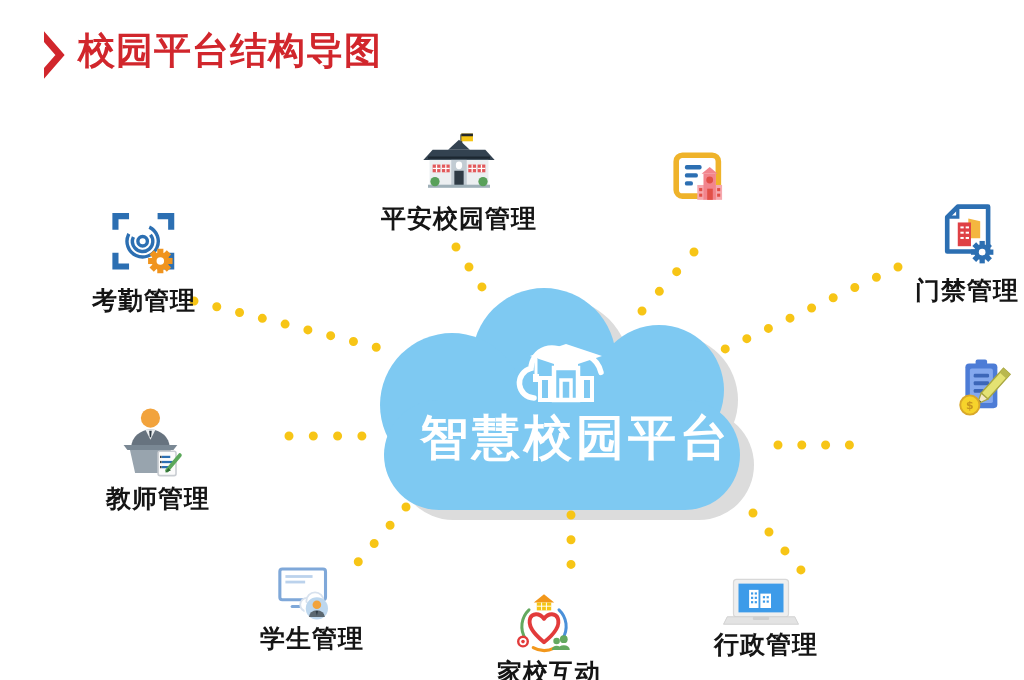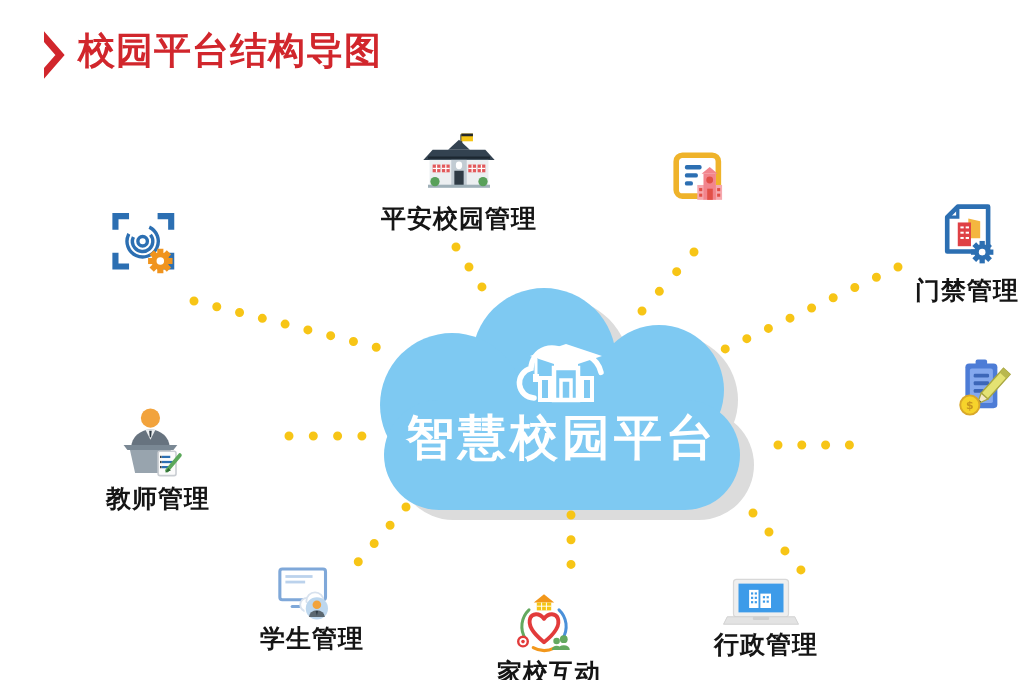--- a/index.html
+++ b/index.html
@@ -9,21 +9,21 @@
     margin-left:44px;
   }
   #overlay{position:absolute;left:0;top:0;width:1024px;height:680px;}
   .title-wrap{position:absolute;left:0;top:26px;display:flex;align-items:center;}
   .title-chevron{position:absolute;left:-4px;top:2px;}
   .title-text{
     position:absolute;left:34px;top:0;white-space:nowrap;
     font-size:37px;font-weight:800;color:#D1262C;letter-spacing:1px;
   }
   .center-label{
-    position:absolute;left:348px;top:406px;width:340px;text-align:center;
+    position:absolute;left:348px;top:406px;width:340px;text-align:right;
     font-size:48px;font-weight:800;color:#ffffff;letter-spacing:4px;white-space:nowrap;
   }
   .node{position:absolute;display:flex;}
   .node.col{flex-direction:column;align-items:center;}
   .node.row{flex-direction:column;align-items:center;}
   .node-label{
     font-size:25px;font-weight:800;color:#151515;letter-spacing:1px;white-space:nowrap;
   }
   .col .node-label{margin-top:8px;}
   .row .node-label{margin-left:10px;}
@@ -99,20 +99,21 @@
         <g fill="#F0941E">
           <rect x="-4.5" y="-18" width="9" height="36"></rect>
           <rect x="-4.5" y="-18" width="9" height="36" transform="rotate(45)"></rect>
           <rect x="-4.5" y="-18" width="9" height="36" transform="rotate(90)"></rect>
           <rect x="-4.5" y="-18" width="9" height="36" transform="rotate(135)"></rect>
           <circle r="13"></circle>
         </g>
         <circle r="5.5" fill="#fff"></circle>
       </g>
     </svg>
+    <div class="node-label">考勤管理</div>
   </div>
 
   <div class="node col" style="left:335px;top:132px;width:160px;justify-content:center;">
     <svg width="78" height="62" viewBox="0 0 100 80">
       <line x1="53" y1="3" x2="53" y2="18" stroke="#30393F" stroke-width="2.5"></line>
       <rect x="53" y="2" width="15" height="10" fill="#F5C515"></rect>
       <rect x="53" y="2" width="15" height="3.5" fill="#23282C"></rect>
       <polygon points="4,36 96,36 84,23 16,23" fill="#334250"></polygon>
       <line x1="10" y1="33" x2="90" y2="33" stroke="#1C2730" stroke-width="3"></line>
       <polygon points="36,23 64,23 50,10" fill="#334250"></polygon>

